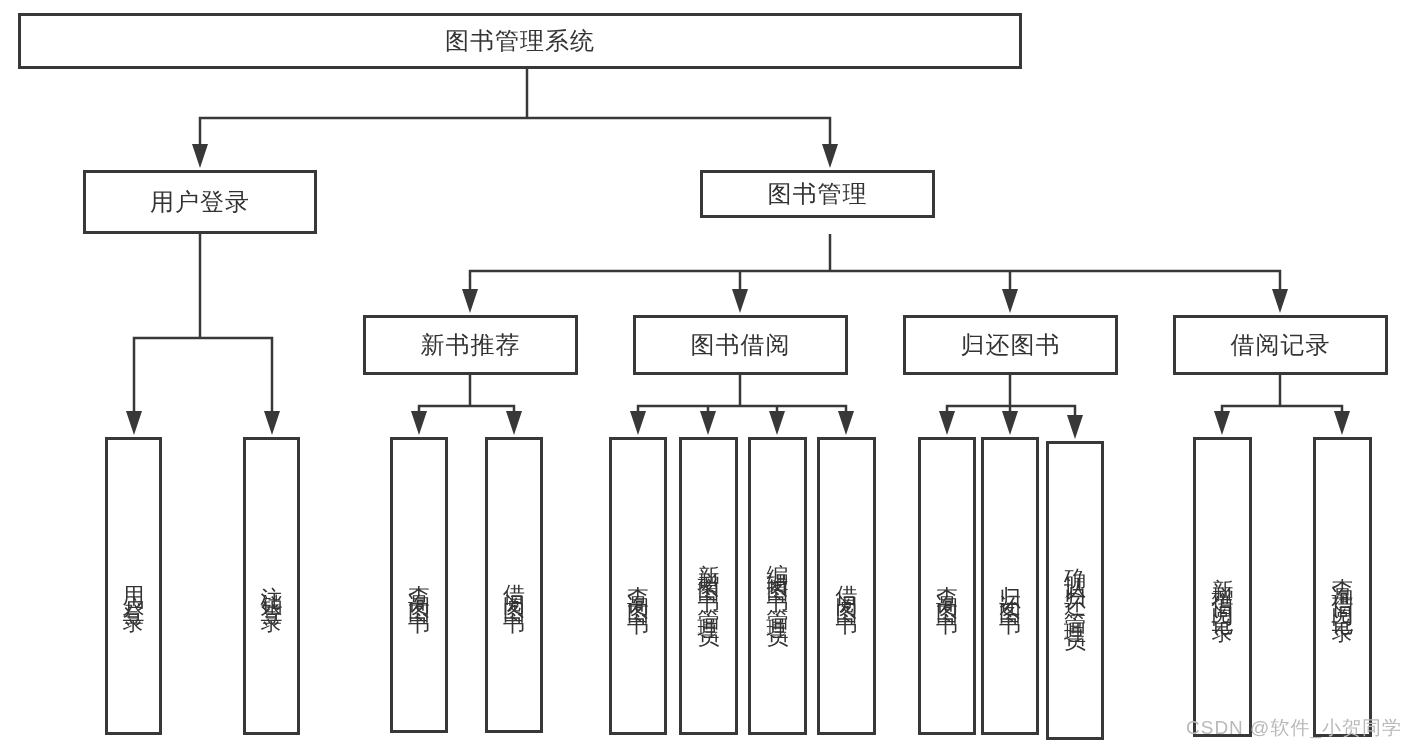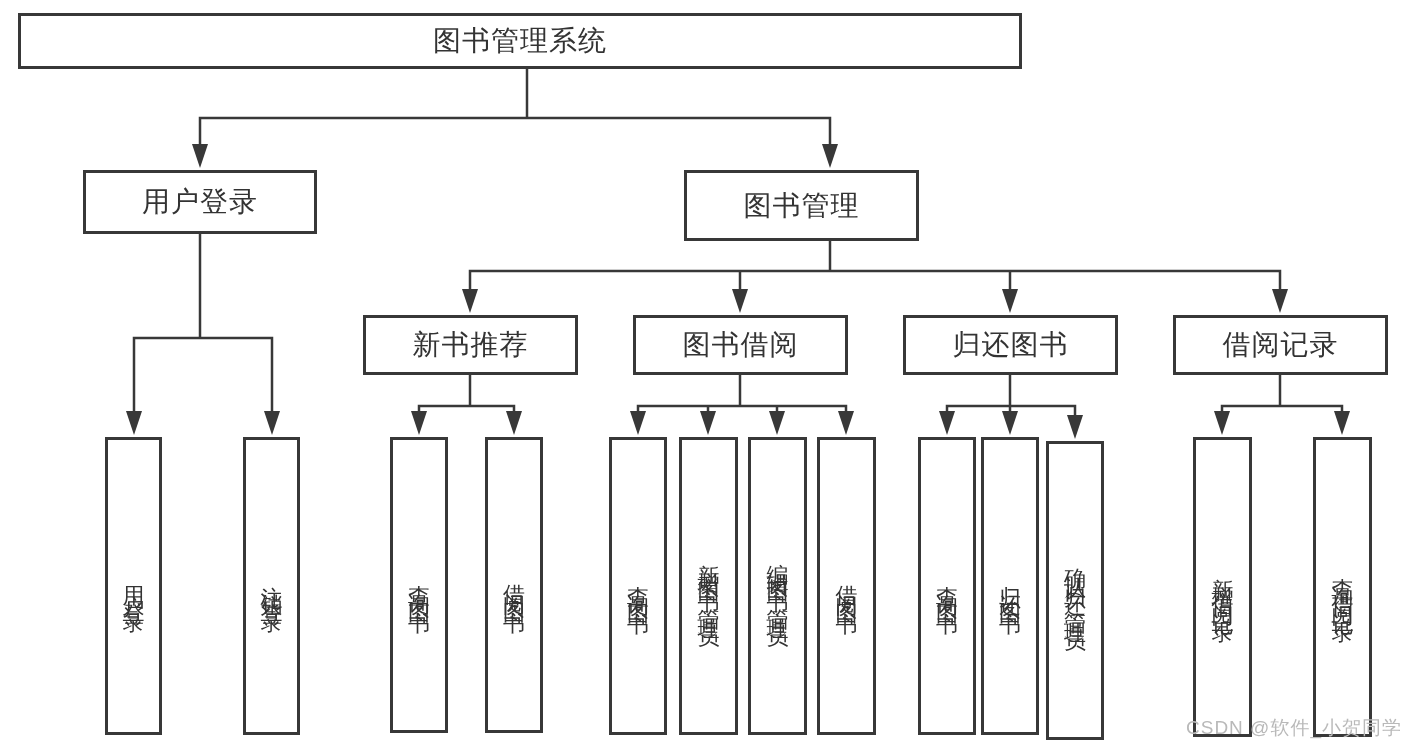--- a/index.html
+++ b/index.html
@@ -4,21 +4,21 @@
 <style>
   html,body{margin:0;padding:0;background:#fff;}
   .stage{
     position:relative;width:1405px;height:747px;background:#ffffff;
     font-family:"Liberation Sans",sans-serif;overflow:hidden;
   }
   .connectors{position:absolute;left:0;top:0;z-index:1;}
   .hbox{
     position:absolute;box-sizing:border-box;background:#fff;
     border:3px solid #383838;display:flex;align-items:center;justify-content:center;
-    font-size:28px;color:#333;letter-spacing:1px;z-index:2;white-space:nowrap;
+    font-size:24px;color:#333;letter-spacing:1px;z-index:2;white-space:nowrap;
   }
   .vbox{
     position:absolute;box-sizing:border-box;background:#fff;
     border:3px solid #383838;display:flex;align-items:center;justify-content:center;
     z-index:2;
   }
   .vbox .vtext{
     writing-mode:vertical-rl;text-orientation:mixed;
     font-size:22px;letter-spacing:9px;line-height:1;color:#333;
   }
@@ -80,21 +80,21 @@
       <polygon points="1002,411 1018,411 1010,435"></polygon>
       <polygon points="1067,415 1083,415 1075,439"></polygon>
       <polygon points="1214,411 1230,411 1222,435"></polygon>
       <polygon points="1334,411 1350,411 1342,435"></polygon>
     </g>
   </svg>
 
   <div class="hbox" style="left:18px;top:13px;width:1004px;height:56px;">图书管理系统</div>
 
   <div class="hbox" style="left:83px;top:170px;width:234px;height:64px;">用户登录</div>
-  <div class="hbox" style="left:684px;top:170px;width:235px;height:71px;">图书管理</div>
+  <div class="hbox" style="left:700px;top:170px;width:235px;height:48px;">图书管理</div>
 
   <div class="hbox" style="left:633px;top:315px;width:215px;height:60px;">图书借阅</div>
   <div class="hbox" style="left:363px;top:315px;width:215px;height:60px;">新书推荐</div>
   <div class="hbox" style="left:903px;top:315px;width:215px;height:60px;">归还图书</div>
   <div class="hbox" style="left:1173px;top:315px;width:215px;height:60px;">借阅记录</div>
 
   <div class="vbox" style="left:105px;top:437px;width:57px;height:298px;">
     <span class="vtext">用户登录</span>
   </div>
   <div class="vbox" style="left:243px;top:437px;width:57px;height:298px;">

